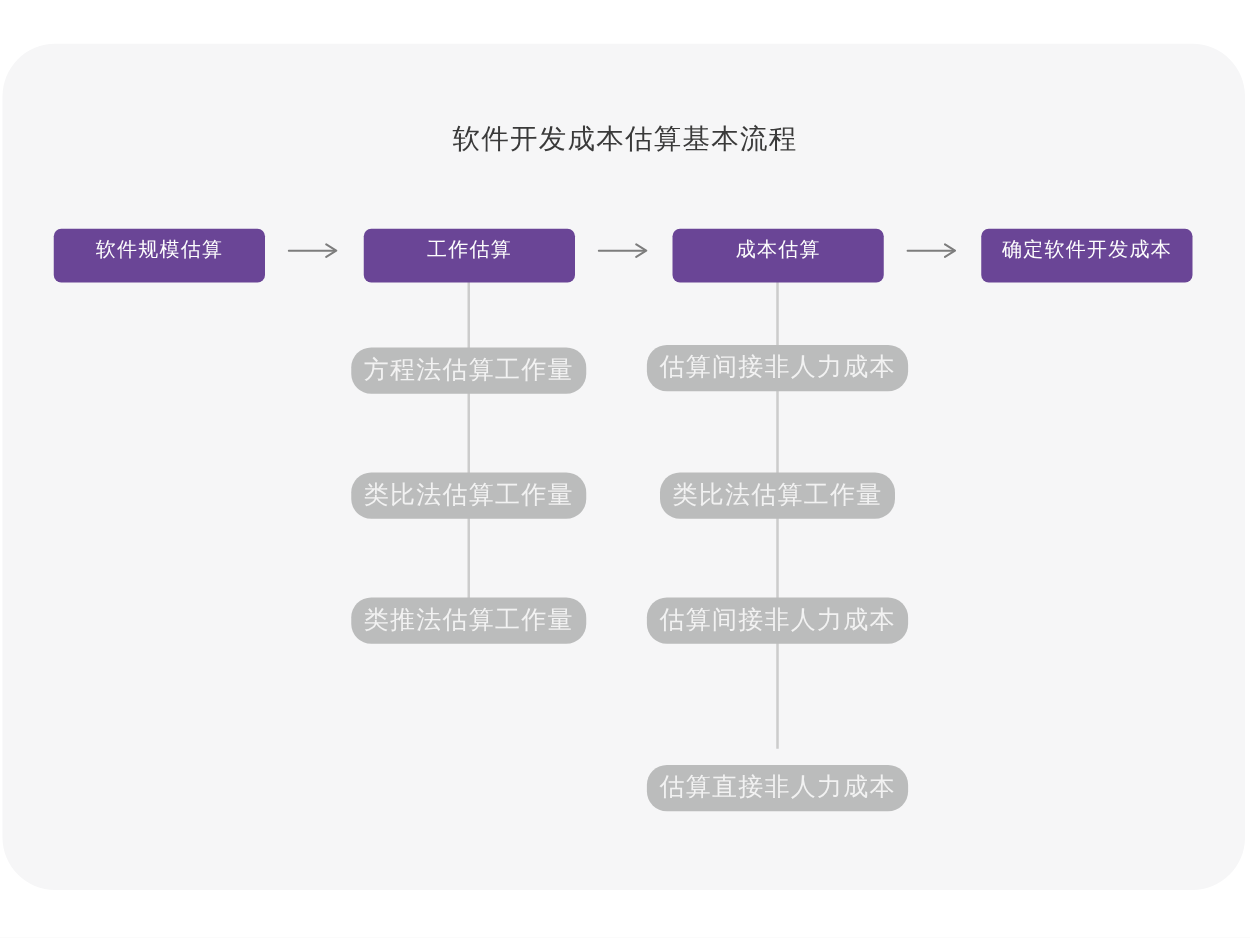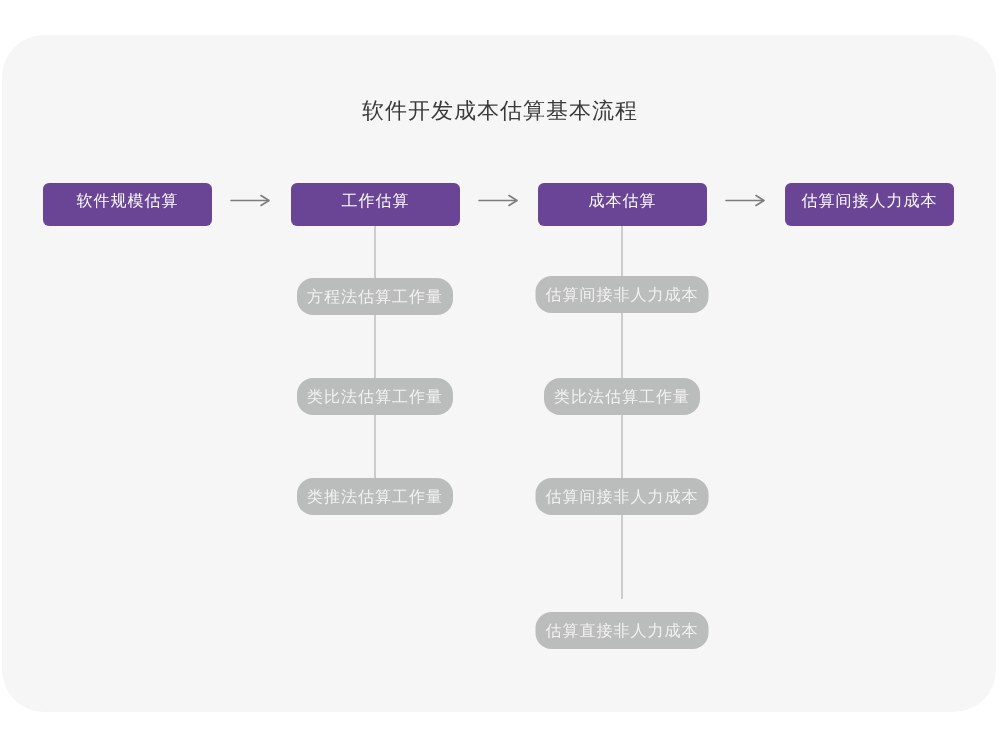--- a/index.html
+++ b/index.html
@@ -39,21 +39,21 @@
     border-radius: 6px;
     white-space: nowrap;
     z-index: 3;
   }
   .gbox {
     position: absolute;
     height: 37px; line-height: 37px;
     padding: 0 10px;
     background: var(--gray-box, #bbbcbc);
     color: #f2f2f2;
-    font-size: 16px;
+    font-size: 20px;
     letter-spacing: 1px;
     border-radius: 16px;
     white-space: nowrap;
     transform: translateX(-50%);
     z-index: 2;
   }
   .vline {
     position: absolute;
     width: 2px;
     background: var(--line, #cccccc);
@@ -72,21 +72,21 @@
 <div class="card"></div>
 
 <div class="title">软件开发成本估算基本流程</div>
 
 <div class="vline" style="left:374px; top:218px; height:280px;"></div>
 <div class="vline" style="left:621px; top:218px; height:381px;"></div>
 
 <div class="pbox" style="left:43px;">软件规模估算</div>
 <div class="pbox" style="left:291px;">工作估算</div>
 <div class="pbox" style="left:538px;">成本估算</div>
-<div class="pbox" style="left:785px;">估算间接人力成本</div>
+<div class="pbox" style="left:785px;">确定软件开发成本</div>
 
 <svg class="arrow" style="left:230px;" width="42" height="13">
   <line x1="1" y1="6.5" x2="38" y2="6.5" stroke="currentColor" stroke-width="1.6" stroke-linecap="round"></line>
   <polyline points="31,1.5 39,6.5 31,11.5" fill="none" stroke="currentColor" stroke-width="1.6" stroke-linecap="round" stroke-linejoin="round"></polyline>
 </svg>
 <svg class="arrow" style="left:478px;" width="42" height="13">
   <line x1="1" y1="6.5" x2="38" y2="6.5" stroke="currentColor" stroke-width="1.6" stroke-linecap="round"></line>
   <polyline points="31,1.5 39,6.5 31,11.5" fill="none" stroke="currentColor" stroke-width="1.6" stroke-linecap="round" stroke-linejoin="round"></polyline>
 </svg>
 <svg class="arrow" style="left:725px;" width="42" height="13">

